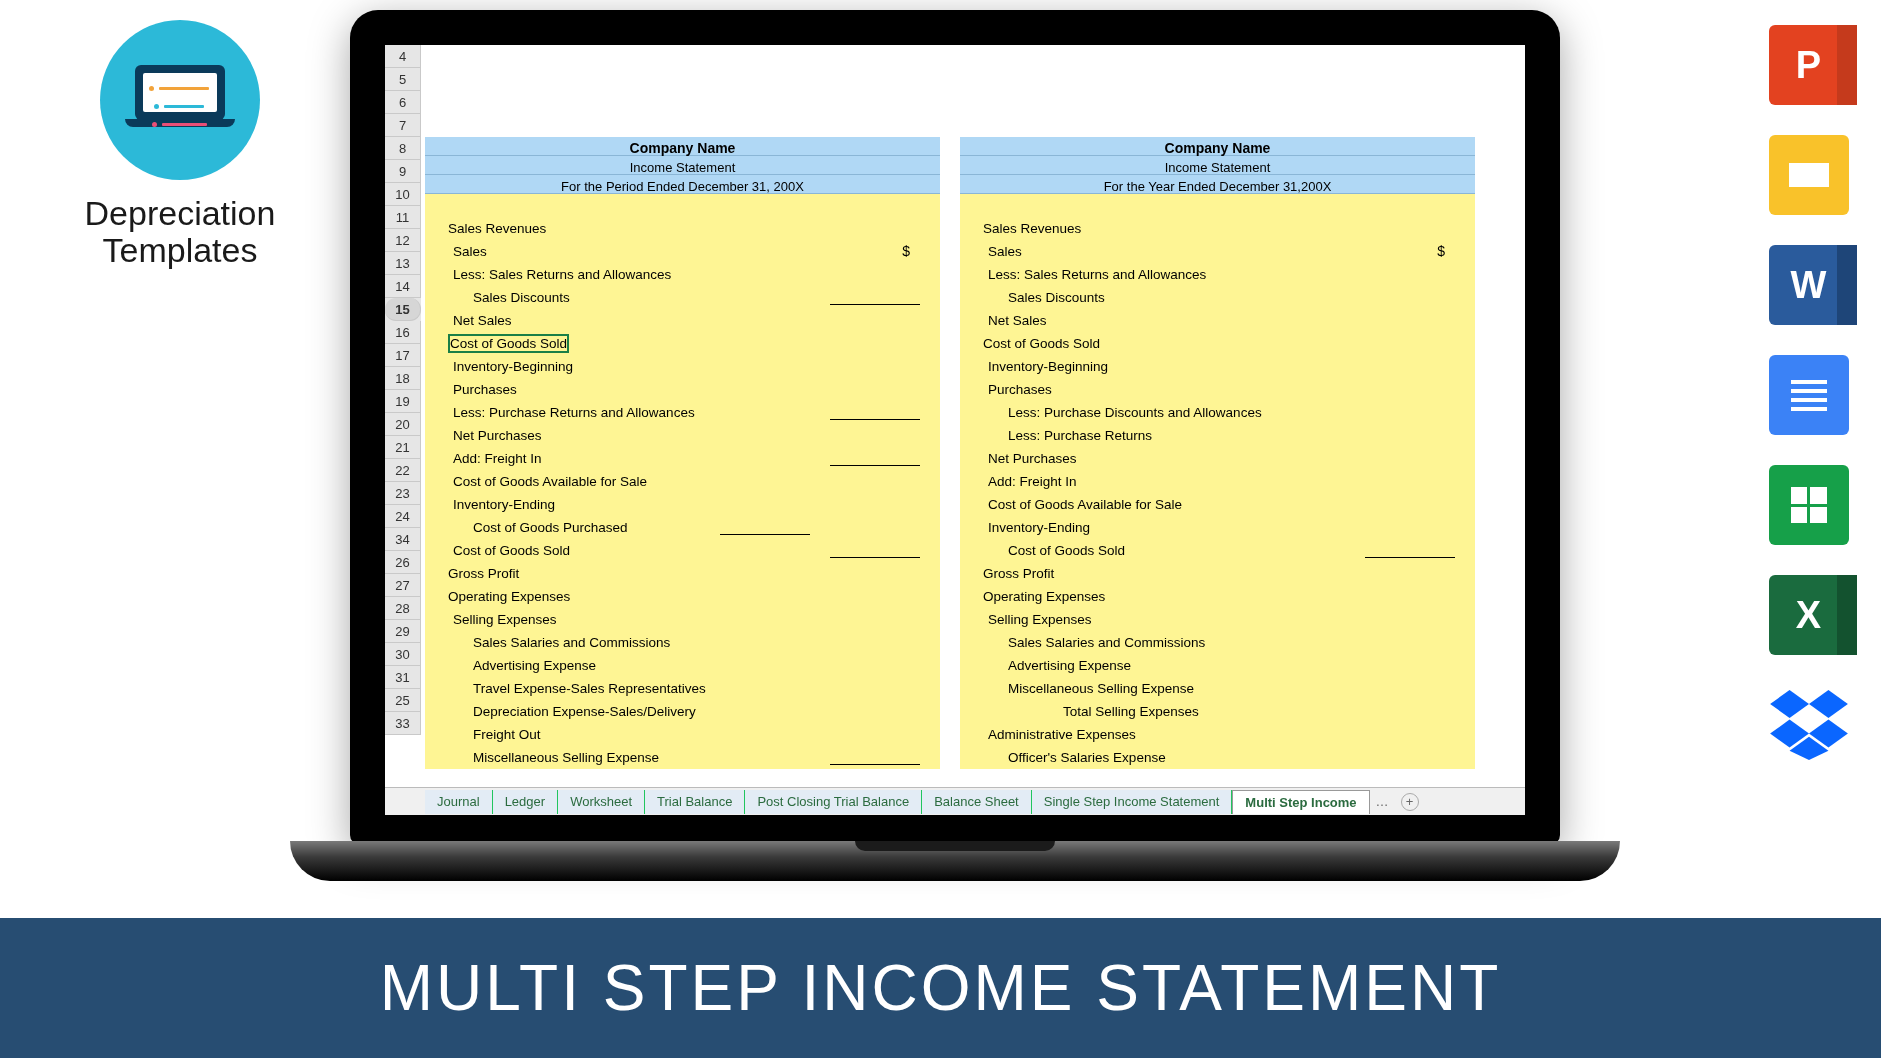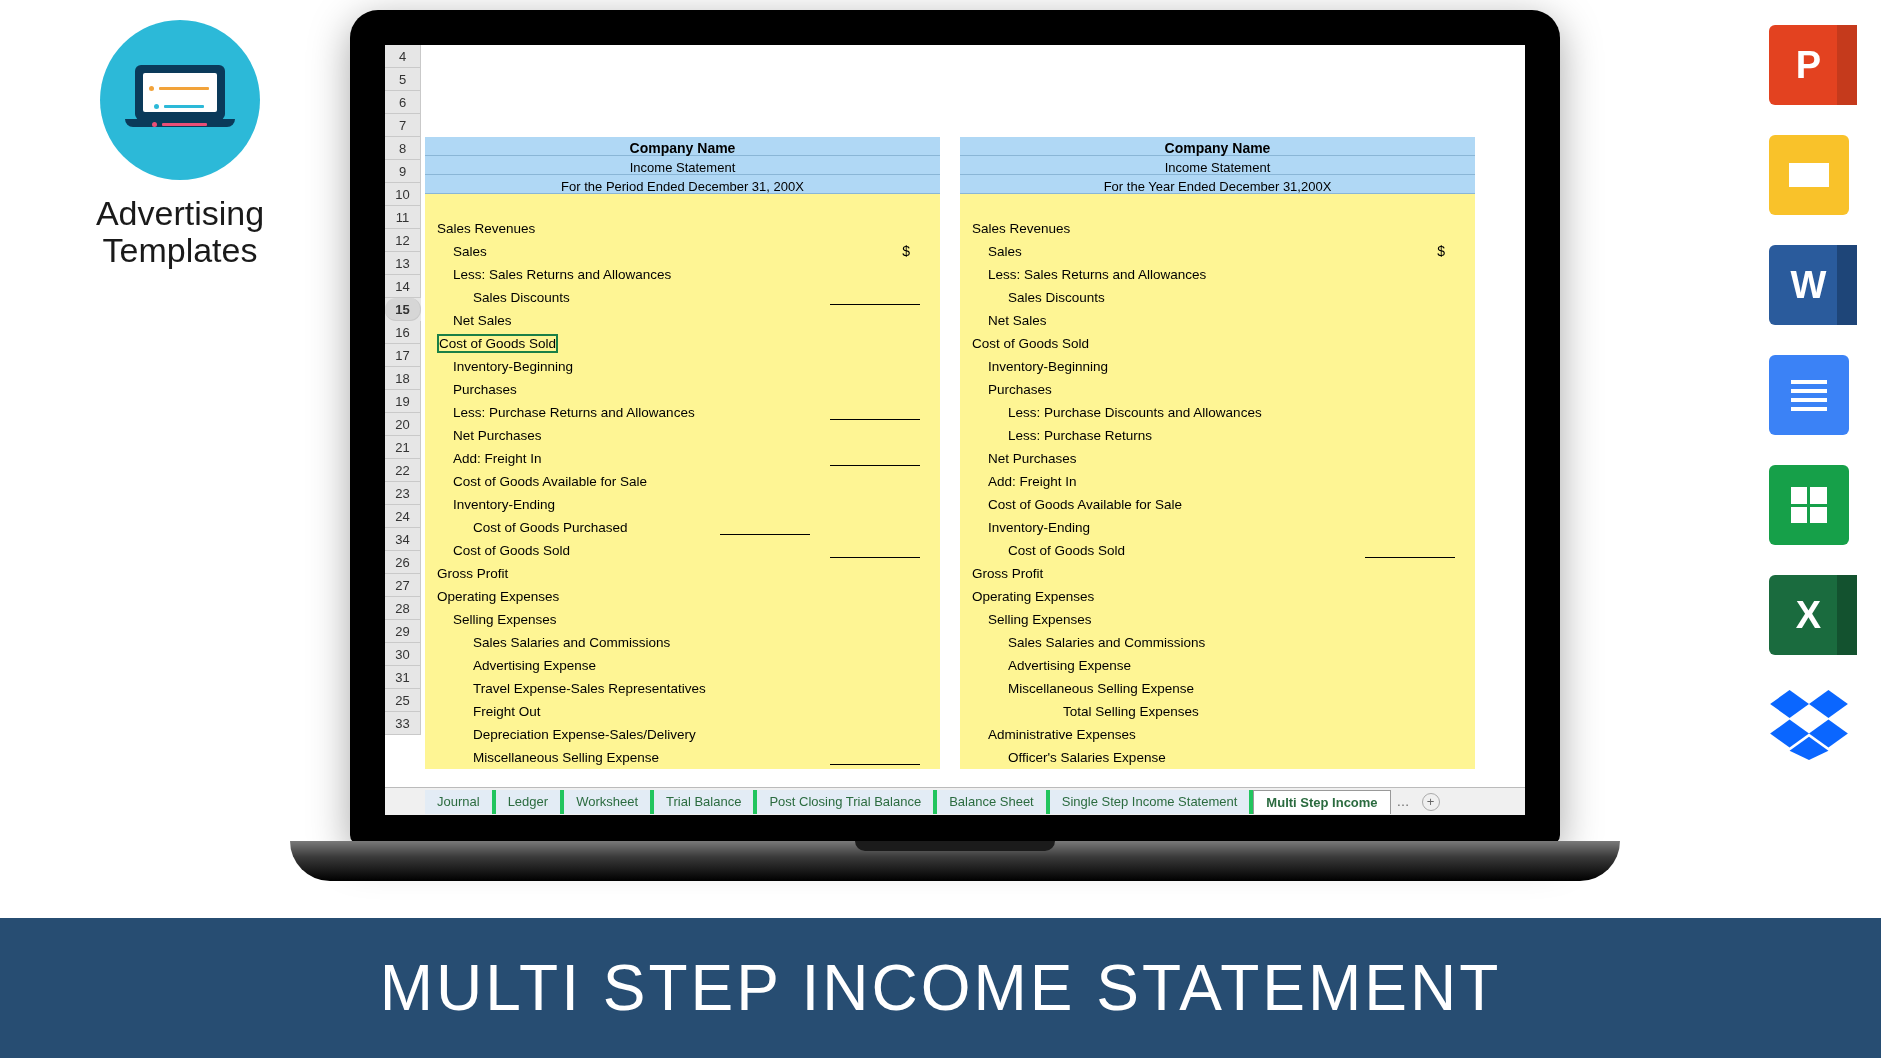--- a/index.html
+++ b/index.html
@@ -158,21 +158,21 @@
     height: 19px;
     line-height: 23px;
     border-bottom: 1px solid #8ab6d6;
   }
   .hdr.sub { font-weight: normal; font-size: 13px;}
   .blank-row { height: 23px; }
   .line-item {
     height: 23px;
     font-size: 13.5px;
     color: #000;
-    padding-left: 12px;
+    padding-left: 23px;
     position: relative;
     line-height: 23px;
     white-space: nowrap;
   }
   .ind1 { padding-left: 28px; }
   .ind2 { padding-left: 48px; }
   .ind3 { padding-left: 103px; }
   .dollar {
     position: absolute;
     right: 30px;
@@ -202,21 +202,21 @@
     display: flex;
     align-items: center;
     padding-left: 40px;
     font-size: 13px;
     color: #2b6b3f;
   }
   .tab {
     padding: 0 12px;
     height: 24px;
     line-height: 24px;
-    border-right: 4px solid #22c55e;
+    border-right: 1px solid #22c55e;
     cursor: pointer;
     background: #e3ecf5;
     white-space: nowrap;
   }
   .tab.active {
     background: #fff;
     font-weight: bold;
     border: 1px solid #999;
     border-bottom: none;
   }
@@ -303,21 +303,21 @@
         <div class="logo-screen-inner">
           <div><span class="dot" style="background:#f2a33a"></span><span class="line" style="display:inline-block;width:50px;background:#f2a33a;vertical-align:middle;height:3px;"></span></div>
           <div><span class="dot" style="background:#2cb9d8"></span><span class="line" style="display:inline-block;width:40px;background:#2cb9d8;vertical-align:middle;height:3px;"></span></div>
           <div><span class="dot" style="background:#e94e77"></span><span class="line" style="display:inline-block;width:45px;background:#e94e77;vertical-align:middle;height:3px;"></span></div>
         </div>
       </div>
       <div class="logo-base"></div>
     </div>
   </div>
   <div class="brand-text">
-    <div>Advertising</div>
+    <div>Depreciation</div>
     <div>Templates</div>
   </div>
 </div>
 
 <div class="laptop-mockup">
   <div class="laptop-bezel">
     <div class="screen">
 
       <div class="row-headers" id="row-headers">
           <div class="rh">4</div>
@@ -376,22 +376,22 @@
                 <div class="line-item ind1"><span>Cost of Goods Available for Sale</span></div>
                 <div class="line-item ind1"><span>Inventory-Ending</span></div>
                 <div class="line-item ind2"><span>Cost of Goods Purchased</span><span class="uline far"></span></div>
                 <div class="line-item ind1"><span>Cost of Goods Sold</span><span class="uline"></span></div>
                 <div class="line-item"><span>Gross Profit</span></div>
                 <div class="line-item"><span>Operating Expenses</span></div>
                 <div class="line-item ind1"><span>Selling Expenses</span></div>
                 <div class="line-item ind2"><span>Sales Salaries and Commissions</span></div>
                 <div class="line-item ind2"><span>Advertising Expense</span></div>
                 <div class="line-item ind2"><span>Travel Expense-Sales Representatives</span></div>
+                <div class="line-item ind2"><span>Depreciation Expense-Sales/Delivery</span></div>
                 <div class="line-item ind2"><span>Freight Out</span></div>
-                <div class="line-item ind2"><span>Depreciation Expense-Sales/Delivery</span></div>
                 <div class="line-item ind2"><span>Miscellaneous Selling Expense</span><span class="uline"></span></div>
               </div>
           </div>
 
           <div class="statement right-s">
             <div class="hdr">Company Name</div>
             <div class="hdr sub">Income Statement</div>
             <div class="hdr sub">For the Year Ended December 31,200X</div>
             <div class="blank-row"></div>
             <div id="right-lines">

